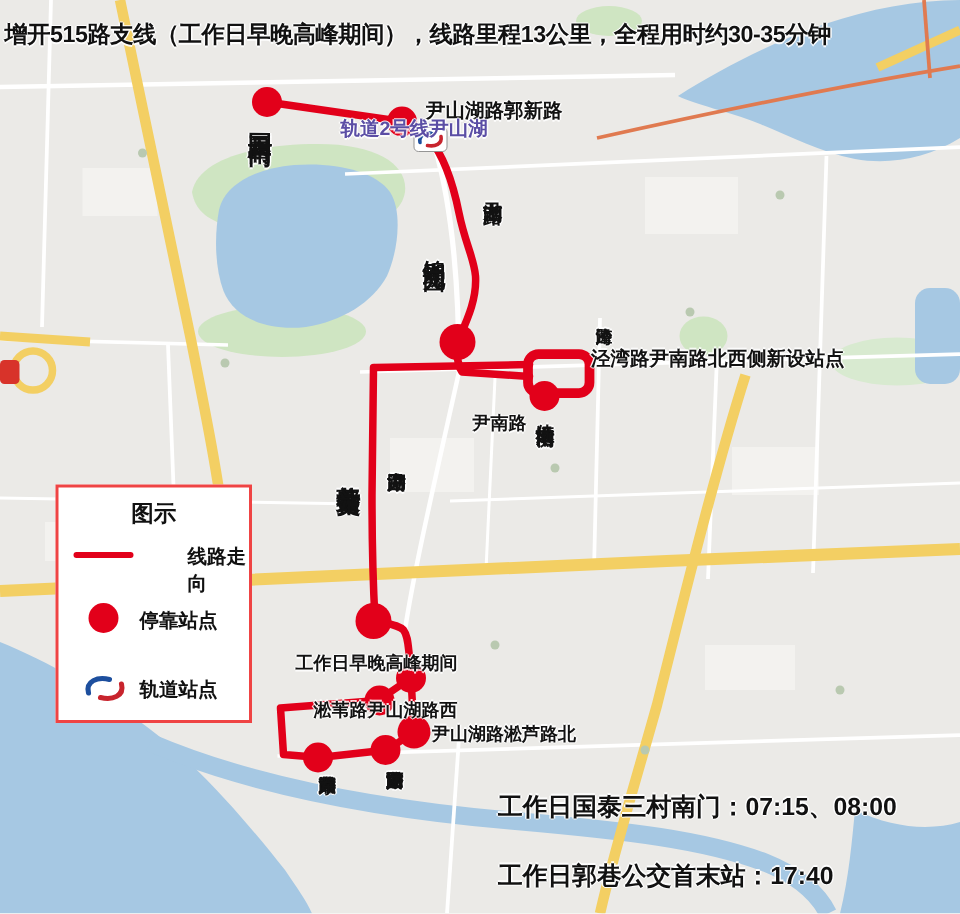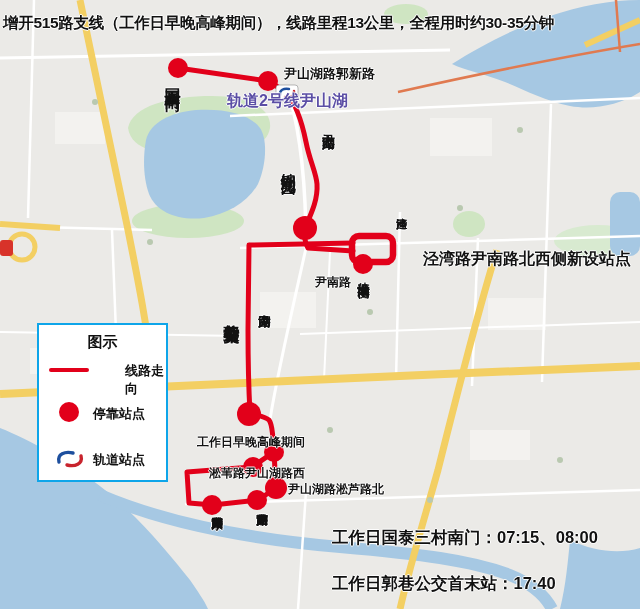--- a/index.html
+++ b/index.html
@@ -12,21 +12,21 @@
   .v{writing-mode:vertical-rl;text-orientation:upright;}
   .purple{color:#5b4ea5;}
   .title{position:absolute;left:3px;top:13px;width:636px;font-size:15.5px;font-weight:bold;color:#111;
          letter-spacing:-.3px;
          text-shadow:1px 0 0 rgba(255,255,255,.9),-1px 0 0 rgba(255,255,255,.9),
                      0 1px 0 rgba(255,255,255,.9),0 -1px 0 rgba(255,255,255,.9);}
   .sched{position:absolute;font-size:16.5px;font-weight:bold;color:#111;
          text-shadow:1px 0 0 rgba(255,255,255,.9),-1px 0 0 rgba(255,255,255,.9),
                      0 1px 0 rgba(255,255,255,.9),0 -1px 0 rgba(255,255,255,.9);}
   #legend{position:absolute;left:37px;top:323px;width:131px;height:159px;background:#fff;
-          border:2px solid #0ea5e9;box-sizing:border-box;}
+          border:2px solid #ef4444;box-sizing:border-box;}
   #legend .lg-title{position:absolute;left:0;top:8px;width:100%;text-align:center;
                     font-size:15px;font-weight:bold;color:#111;}
   .lg-text{position:absolute;font-size:13px;font-weight:bold;color:#111;}
   .lg-line{position:absolute;left:10px;top:43px;width:40px;height:4px;background:#e2001a;border-radius:2px;}
   .lg-dot{position:absolute;left:20px;top:77px;width:20px;height:20px;border-radius:50%;background:#e2001a;}
   .watermark{position:absolute;left:488px;top:536px;font-size:42px;font-weight:bold;
              color:rgba(255,255,255,.5);letter-spacing:5px;}
 </style>
 </head>
 <body>
@@ -137,26 +137,26 @@
       <rect x="0" y="0" width="22" height="16" rx="3" fill="#ffffff" stroke="#8a8a8a" stroke-width="0.6"></rect>
       <path d="M4,10 C3,5 8,3 13,4" stroke="#1d4f9e" stroke-width="2.4" fill="none" stroke-linecap="round"></path>
       <path d="M18,6 C19,11 14,13 9,12" stroke="#c8242d" stroke-width="2.4" fill="none" stroke-linecap="round"></path>
     </g>
   </svg>
 
   <div class="title">增开515路支线（工作日早晚高峰期间），线路里程13公里，全程用时约30-35分钟</div>
 
   <div class="lbl v" style="left:163px;top:76px;font-size:16px;letter-spacing:1px;">国泰三村南门</div>
   <div class="lbl" style="left:284px;top:67px;font-size:13px;">尹山湖路郭新路</div>
-  <div class="lbl purple" style="left:227px;top:92px;font-size:16px;">轨道2号线尹山湖</div>
+  <div class="lbl purple" style="left:227px;top:79px;font-size:13px;">轨道2号线尹山湖</div>
   <div class="lbl v" style="left:280px;top:161px;font-size:15px;letter-spacing:2px;">锦湖幼儿园</div>
   <div class="lbl v" style="left:320px;top:124px;font-size:13px;letter-spacing:1px;">尹山湖路</div>
   <div class="lbl" style="left:315px;top:243px;font-size:12px;margin-top:33px;">尹南路</div>
   <div class="lbl v" style="left:395px;top:209px;font-size:11px;">泾湾路</div>
-  <div class="lbl" style="left:394px;top:250px;font-size:16px;margin-left:29px;">泾湾路尹南路北西侧新设站点</div>
+  <div class="lbl" style="left:394px;top:232px;font-size:13px;">泾湾路尹南路北西侧新设站点</div>
   <div class="lbl v" style="left:356px;top:272px;font-size:12.5px;letter-spacing:1px;">侠泾港南侧</div>
   <div class="lbl v" style="left:222px;top:311px;font-size:16px;letter-spacing:.5px;">郭巷公交首末站</div>
   <div class="lbl v" style="left:257px;top:305px;font-size:12.5px;">尹山湖路</div>
   <div class="lbl" style="left:197px;top:436px;font-size:12px;">工作日早晚高峰期间</div>
   <div class="lbl" style="left:177px;top:467px;font-size:12px;padding-left:32px;">淞苇路尹山湖路西</div>
   <div class="lbl" style="left:288px;top:483px;font-size:12px;">尹山湖路淞芦路北</div>
   <div class="lbl v" style="left:255px;top:505px;font-size:11.5px;">淞芦路尹山湖路西</div>
   <div class="lbl v" style="left:210px;top:508px;font-size:11.5px;">淞芦路白洋湖路东</div>
 
   <div id="legend">

